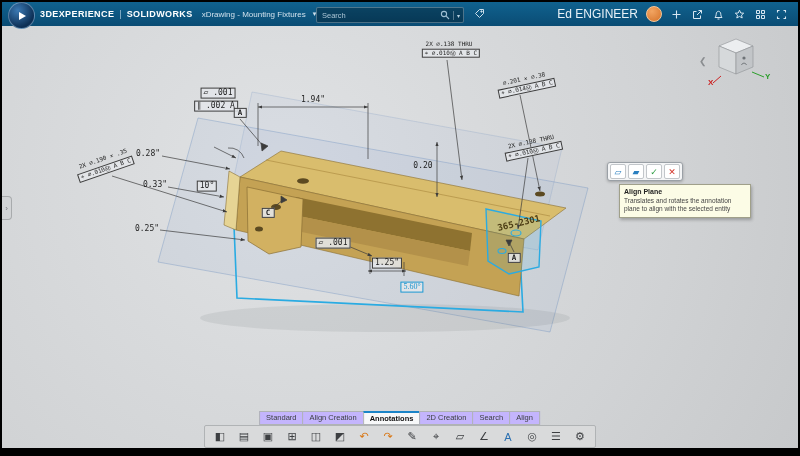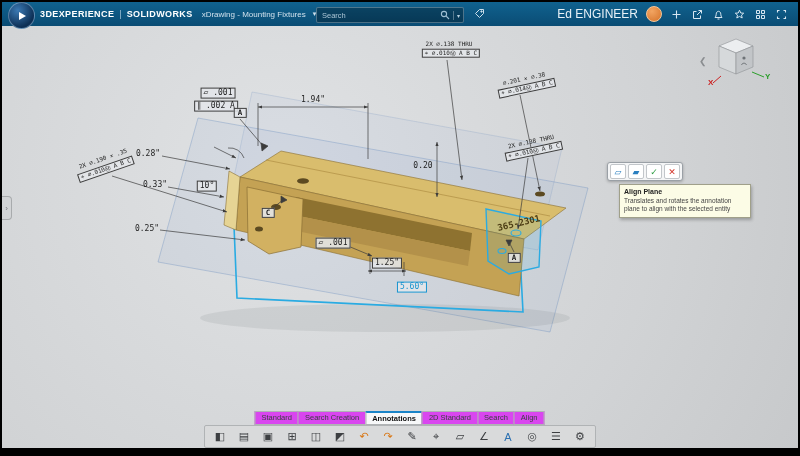--- a/index.html
+++ b/index.html
@@ -32,41 +32,41 @@
   
   #canvas-bg{position:absolute;left:2px;top:26px;width:796px;height:422px;
     background:radial-gradient(circle at 35% 35%,#e0e2e4 0%,#d1d3d5 65%,#c7c9cb 100%);z-index:0;}
   #geom{position:absolute;left:0;top:0;width:800px;height:456px;z-index:1;}
   #anno-layer{position:absolute;left:0;top:0;width:800px;height:456px;z-index:2;pointer-events:none;}
   .anno{position:absolute;transform:translate(-50%,-50%);font-family:"DejaVu Sans Mono",monospace;
     font-size:8px;color:#1e1e1e;white-space:nowrap;pointer-events:auto;line-height:1.1;}
   .anno.boxed{border:1px solid #3c3c3c;padding:0 2px;background:rgba(228,230,233,.88);}
   .anno.tiny{font-size:6px;}
   .anno.datum{font-weight:bold;font-size:7.5px;padding:0 3px;}
-  .anno.blue{color:#1693cf;border-color:#1693cf;}
+  .anno.blue{color:#1693cf;border-color:#1693cf;font-family:Liberation Serif, serif;}
   .anno.on-part{font-weight:bold;font-size:9px;color:#4c3d14;background:none;border:none;}
 
   
   #viewcube{position:absolute;left:708px;top:34px;width:64px;height:56px;z-index:3;}
   .axis-label{position:absolute;font-size:8px;font-weight:bold;}
   #vc-collapse{position:absolute;left:699px;top:56px;color:#8a8d90;font-size:9px;z-index:3;cursor:pointer;}
 
   
   #popup-toolbar{position:absolute;left:607px;top:162px;display:flex;gap:2px;z-index:6;
     background:#f4f5f6;border:1px solid #9aa0a6;border-radius:3px;padding:1px 2px;box-shadow:0 1px 3px rgba(0,0,0,.25);}
   .mini-btn{width:16px;height:15px;display:flex;align-items:center;justify-content:center;
     background:#fff;border:1px solid #c2c6ca;border-radius:2px;font-size:9px;padding:0;cursor:pointer;}
   #tooltip{position:absolute;left:619px;top:184px;width:122px;z-index:6;background:#fcfce6;
     border:1px solid #a0a08a;box-shadow:1px 2px 3px rgba(0,0,0,.25);padding:3px 4px;}
   #tooltip .tt-title{font-size:7px;font-weight:bold;color:#222;margin-bottom:2px;}
   #tooltip .tt-body{font-size:6.5px;color:#444;line-height:1.3;}
 
   
   #tab-bar{position:absolute;top:411px;left:50%;transform:translateX(-50%);display:flex;z-index:5;}
-  .tab{font-size:7.5px;color:#3c4043;background:#d946ef;border:1px solid #b0b3b5;margin-left:-1px;
+  .tab{font-size:7.5px;color:#3c4043;background:#c4b5fd;border:1px solid #b0b3b5;margin-left:-1px;
     padding:1px 6px;cursor:pointer;white-space:nowrap;}
   .tab.active{background:#f7f8f9;border-top:2px solid #1a84c8;font-weight:bold;color:#111;text-align:center;}
   #tool-bar{position:absolute;top:425px;left:50%;transform:translateX(-50%);display:flex;gap:2px;z-index:5;
     background:#d9dadb;border:1px solid #b0b3b5;border-radius:2px;padding:1px 4px;}
   .tool-btn{width:22px;height:19px;display:flex;align-items:center;justify-content:center;background:transparent;
     border:none;border-radius:2px;font-size:11px;color:#3d3f42;padding:0;cursor:pointer;}
 
   
   #edge-tab{position:absolute;left:2px;top:196px;width:9px;height:22px;background:#d2d4d6;border:1px solid #a8abad;
     border-left:none;border-radius:0 4px 4px 0;display:flex;align-items:center;justify-content:center;
@@ -258,23 +258,23 @@
     </div>
   <div id="tooltip">
     <div class="tt-title">Align Plane</div>
     <div class="tt-body">Translates and rotates the annotation plane to align with the selected entity</div>
   </div>
 
   <div id="edge-tab">›</div>
 
   <div id="tab-bar">
       <div class="tab">Standard</div>
-      <div class="tab">Search Creation</div>
+      <div class="tab">Align Creation</div>
       <div class="tab active">Annotations</div>
-      <div class="tab">2D Standard</div>
+      <div class="tab">2D Creation</div>
       <div class="tab">Search</div>
       <div class="tab">Align</div>
     </div>
   <div id="tool-bar">
       <button class="tool-btn">◧</button>
       <button class="tool-btn">▤</button>
       <button class="tool-btn">▣</button>
       <button class="tool-btn">⊞</button>
       <button class="tool-btn">◫</button>
       <button class="tool-btn">◩</button>

